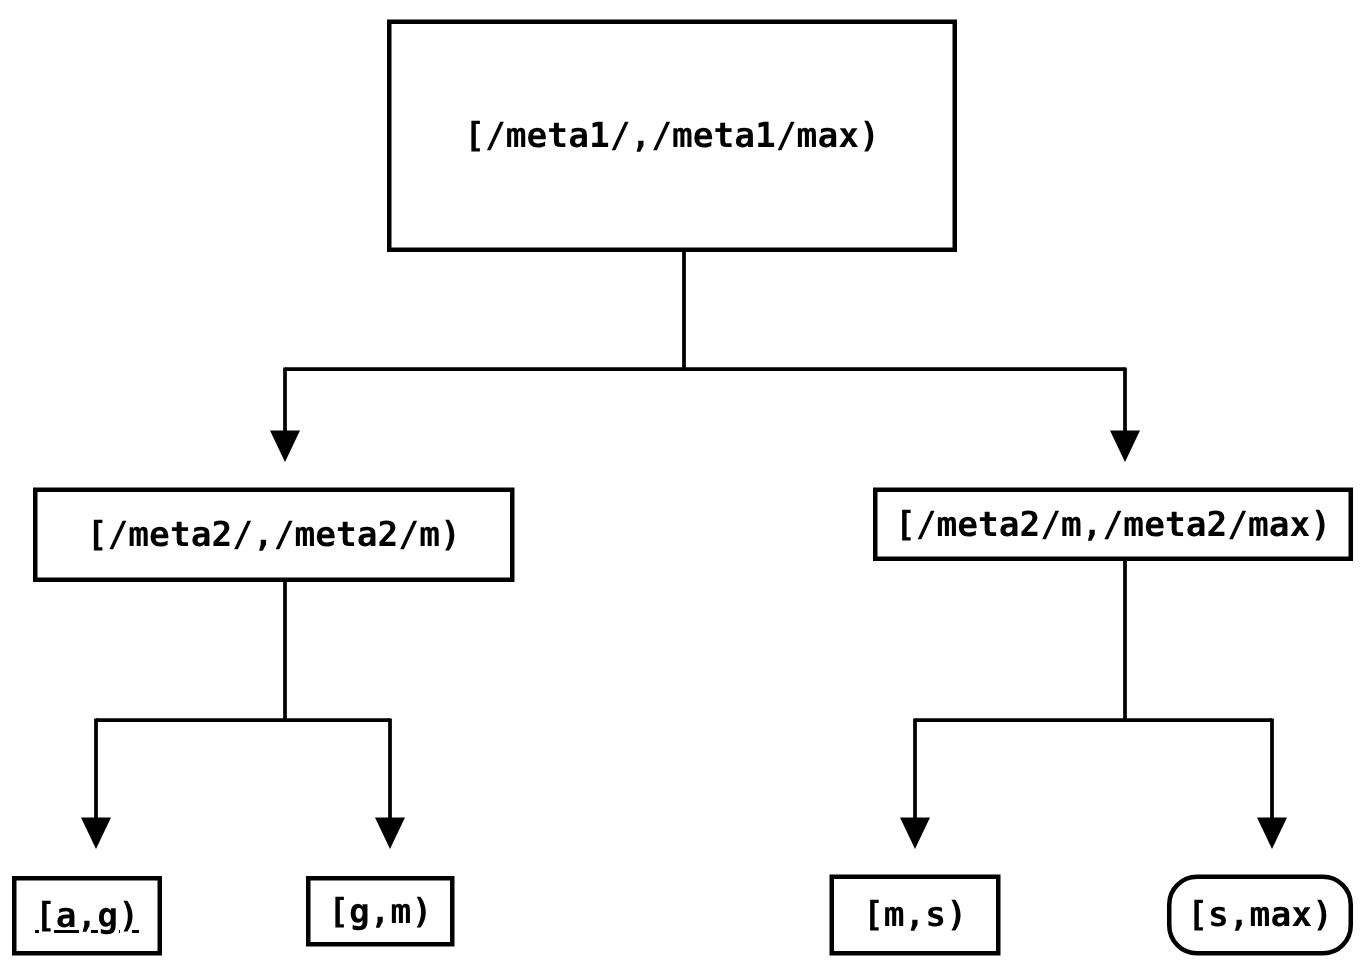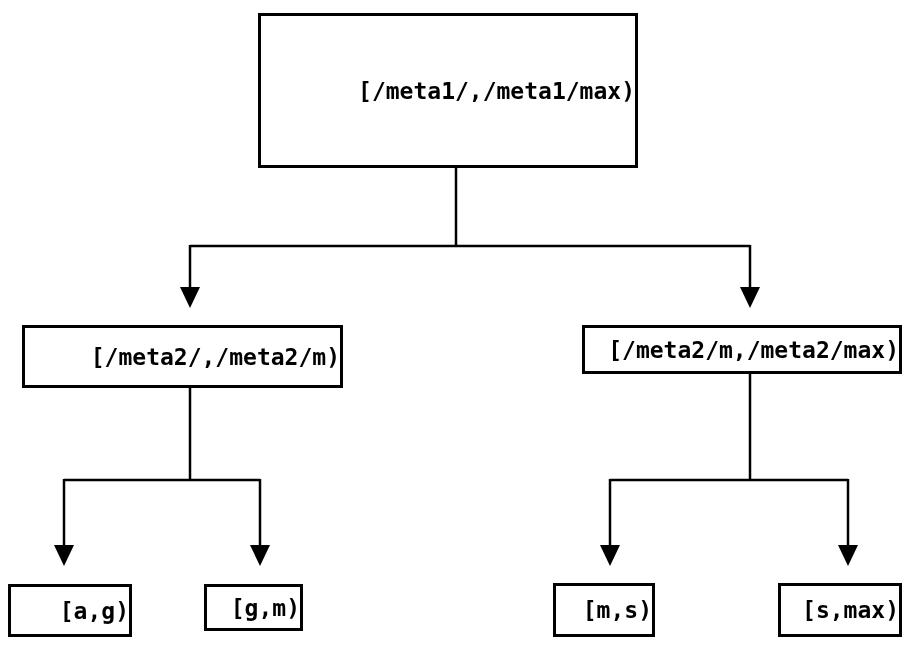--- a/index.html
+++ b/index.html
@@ -25,35 +25,35 @@
     height: 652px;
     z-index: 1;
   }
   .node {
     position: absolute;
     box-sizing: border-box;
     border: 3px solid #000000;
     background: #ffffff;
     display: flex;
     align-items: center;
-    justify-content: flex-end;
+    justify-content: center;
     font-weight: bold;
     color: #000000;
     font-size: 23px;
     letter-spacing: 0;
     white-space: nowrap;
     z-index: 2;
   }
   .node-root  { left: 258px; top: 13px;  width: 380px; height: 155px; }
   .node-left  { left: 22px;  top: 325px; width: 321px; height: 63px;  }
   .node-right { left: 582px; top: 325px; width: 320px; height: 49px;  }
-  .leaf-ag    { left: 8px;   top: 584px; width: 124px; height: 53px;  }
+  .leaf-ag    { left: 8px;   top: 584px; width: 100px; height: 53px; text-decoration: underline;  }
   .leaf-gm    { left: 204px; top: 584px; width: 99px;  height: 47px;  }
-  .leaf-ms    { left: 553px; top: 583px; width: 102px; height: 54px;  }
-  .leaf-smax  { left: 778px; top: 583px; width: 124px; height: 54px;  }
+  .leaf-ms    { left: 553px; top: 583px; width: 114px; height: 54px;  }
+  .leaf-smax  { left: 778px; top: 583px; width: 124px; height: 54px; border-radius: 20px;  }
   .edge-line {
     stroke: #000000;
     stroke-width: 2.5;
     fill: none;
   }
   .arrowhead {
     fill: #000000;
     stroke: none;
   }
 </style>

